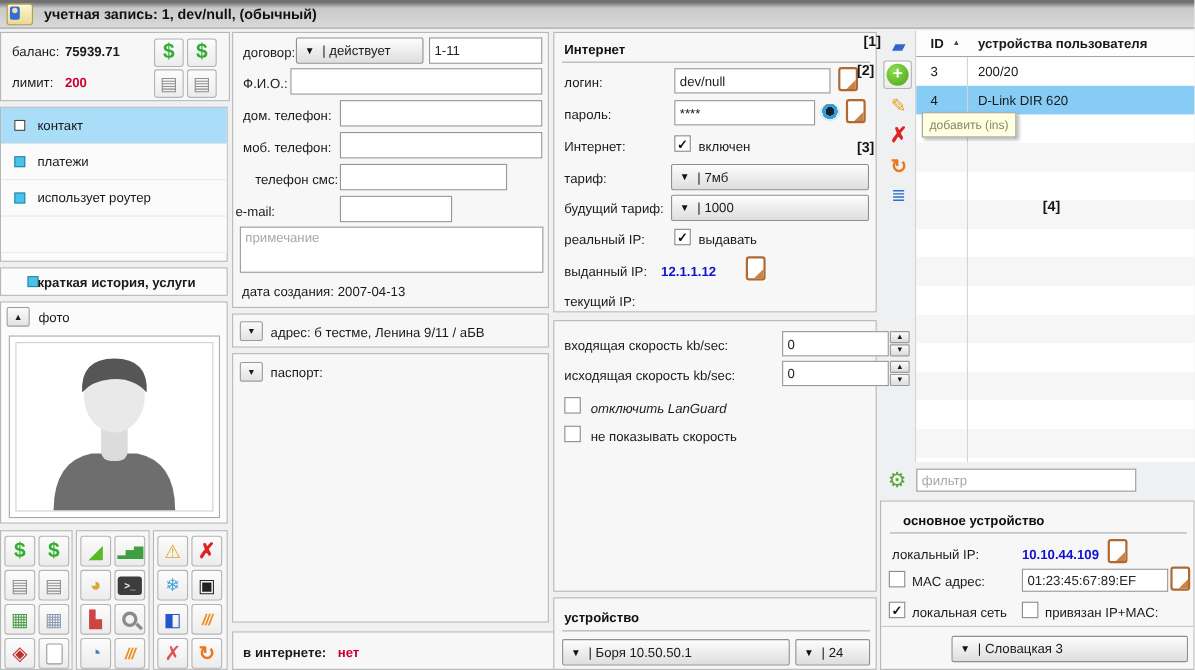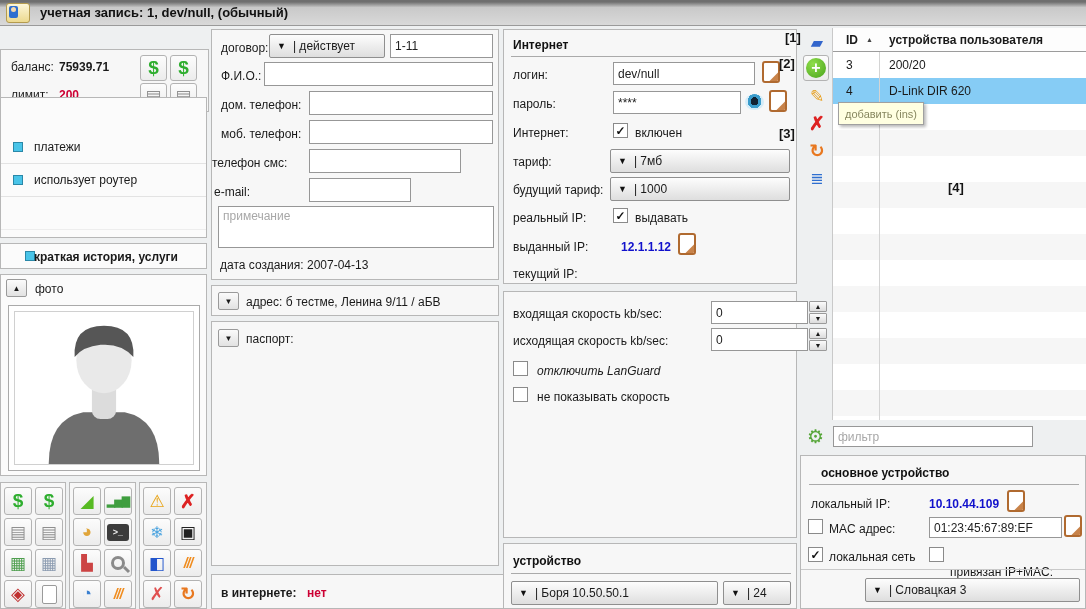--- a/index.html
+++ b/index.html
@@ -104,40 +104,44 @@
   .strip-ic { position:absolute; left:805px; width:24px; height:24px; cursor:pointer; }
 </style>
 </head>
 <body>
 
 <div id="titlebar" class="abs">
   <div id="title-icon"></div>
   <div id="title-text">учетная запись: 1, dev/null,  (обычный)</div>
 </div>
 
-<div class="panel" style="left:0;top:29px;width:209px;height:63px;margin-top:20px;">
+<div class="panel" style="left:0;top:29px;width:209px;height:63px;">
   <span class="lbl" style="left:10px;top:10px;">баланс:</span>
   <span class="lbl bold" style="left:58px;top:10px;">75939.71</span>
   <span class="lbl" style="left:10px;top:38px;">лимит:</span>
   <span class="lbl red" style="left:58px;top:38px;">200</span>
   <div class="ibtn" style="left:139px;top:5px;width:27px;height:26px;">
     <span class="ic ic-dollar">$</span>
   </div>
   <div class="ibtn" style="left:169px;top:5px;width:27px;height:26px;">
     <span class="ic ic-dollar">$</span>
   </div>
   <div class="ibtn" style="left:139px;top:33px;width:27px;height:26px;">
     <span class="ic ic-cash">▤</span>
   </div>
   <div class="ibtn" style="left:169px;top:33px;width:27px;height:26px;">
     <span class="ic ic-cash">▤</span>
   </div>
 </div>
 
 <div class="panel" style="left:0;top:97px;width:207px;height:141px;background:#fbfbfb;">
+  <div class="nav-item sel" style="top:0;">
+    <span class="sq"></span>
+    <span>контакт</span>
+  </div>
   <div class="nav-item" style="top:33px;">
     <span class="sq cyan"></span>
     <span>платежи</span>
   </div>
   <div class="nav-item" style="top:66px;">
     <span class="sq cyan"></span>
     <span>использует роутер</span>
   </div>
   <div class="nav-item" style="top:99px;border-bottom:1px solid #ededed;"></div>
 </div>
@@ -249,21 +253,21 @@
     <span class="arr">▼</span>
     <span>| действует</span>
   </div>
   <input class="inp" style="left: 178px; top: 4px; width: 103px; height: 24px;" value="1-11">
   <span class="lbl" style="left:9px;top:39px;">Ф.И.О.:</span>
   <input class="inp" style="left: 52px; top: 32px; width: 229px; height: 24px;">
   <span class="lbl" style="left:9px;top:68px;">дом. телефон:</span>
   <input class="inp" style="left: 97px; top: 61px; width: 184px; height: 24px;">
   <span class="lbl" style="left:9px;top:97px;">моб. телефон:</span>
   <input class="inp" style="left: 97px; top: 90px; width: 184px; height: 24px;">
-  <span class="lbl" style="left:0;top:126px;">телефон смс:</span>
+  <span class="lbl" style="left:20px;top:126px;">телефон смс:</span>
   <input class="inp" style="left: 97px; top: 119px; width: 152px; height: 24px;">
   <span class="lbl" style="left:2px;top:155px;">e-mail:</span>
   <input class="inp" style="left: 97px; top: 148px; width: 102px; height: 24px;">
   <textarea class="inp ta" style="left: 6px; top: 176px; width: 276px; height: 42px;" placeholder="примечание"></textarea>
   <span class="lbl" style="left:8px;top:228px;">дата создания:</span>
   <span class="lbl" style="left:95px;top:228px;">2007-04-13</span>
 </div>
 
 <div class="panel" style="left:211px;top:285px;width:288px;height:31px;">
   <div class="smbtn" style="left:6px;top:6px;width:21px;height:18px;font-size:8px;">
@@ -308,21 +312,21 @@
   <div class="dd" style="left:106px;top:147px;width:180px;height:24px;">
     <span class="arr">▼</span>
     <span>| 1000</span>
   </div>
   <span class="lbl" style="left:9px;top:181px;">реальный IP:</span>
   <div class="chk" style="left:109px;top:178px;">
       <span>✓</span>
     </div>
   <span class="lbl" style="left:131px;top:181px;">выдавать</span>
   <span class="lbl" style="left:9px;top:210px;">выданный IP:</span>
-  <span class="lbl link" style="left:97px;top:210px;margin-left:20px;">12.1.1.12</span>
+  <span class="lbl link" style="left:97px;top:210px;">12.1.1.12</span>
   <span class="clip" style="left:174px;top:203px;"></span>
   <span class="lbl" style="left:9px;top:237px;">текущий IP:</span>
 </div>
 
 <div class="panel" style="left:503px;top:291px;width:294px;height:247px;">
   <span class="lbl" style="left:9px;top:15px;">входящая скорость kb/sec:</span>
   <input class="inp" style="left: 207px; top: 9px; width: 97px; height: 23px;" value="0">
   <div class="spin" style="left:305px;top:9px;height:23px;">
     <div>▲</div>
     <div>▼</div>
@@ -407,21 +411,21 @@
   <span class="clip" style="left:206px;top:34px;"></span>
   <div class="chk" style="left:7px;top:63px;"></div>
   <span class="lbl" style="left:28px;top:66px;">MAC адрес:</span>
   <input class="inp" style="left: 128px; top: 61px; width: 133px; height: 21px;" value="01:23:45:67:89:EF">
   <span class="clip" style="left:263px;top:59px;"></span>
   <div class="chk" style="left:7px;top:91px;">
       <span>✓</span>
     </div>
   <span class="lbl" style="left:28px;top:94px;">локальная сеть</span>
   <div class="chk" style="left:128px;top:91px;"></div>
-  <span class="lbl" style="left:149px;top:109px;">привязан IP+MAC:</span>
+  <span class="lbl" style="left:149px;top:94px;">привязан IP+MAC:</span>
   <div class="hr" style="left:0;top:113px;width:284px;border-color:#c9c9c9;"></div>
   <span class="lbl" style="left:23px;top:128px;margin-top:24px;">сегмент:</span>
   <div class="dd" style="left:64px;top:122px;width:215px;height:24px;">
     <span class="arr">▼</span>
     <span>| Словацкая 3</span>
   </div>
 </div>
 
 <span class="ann" style="left:785px;top:30px;">[1]</span>
 <span class="ann" style="left:779px;top:56px;">[2]</span>

